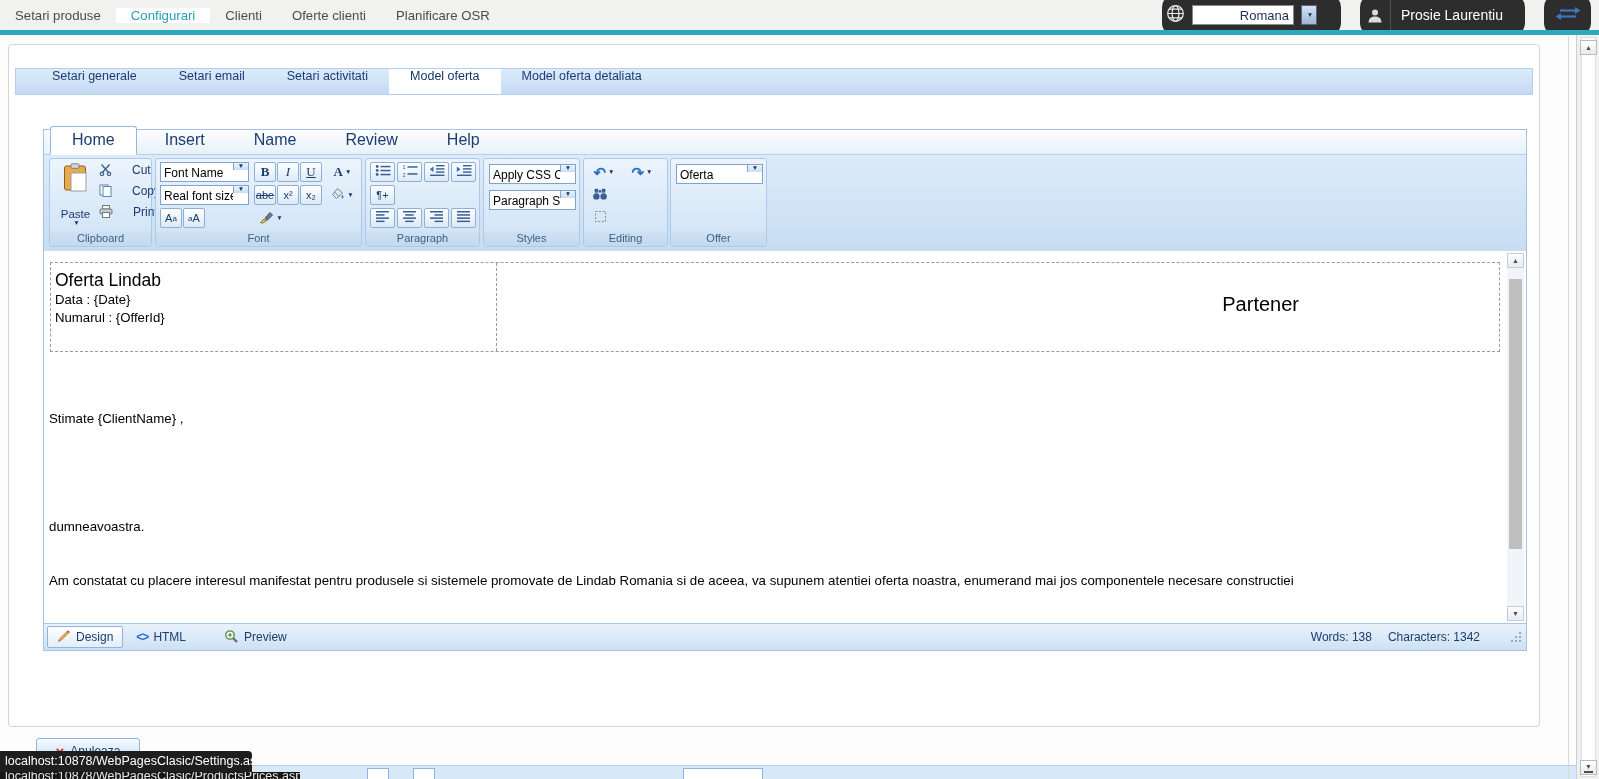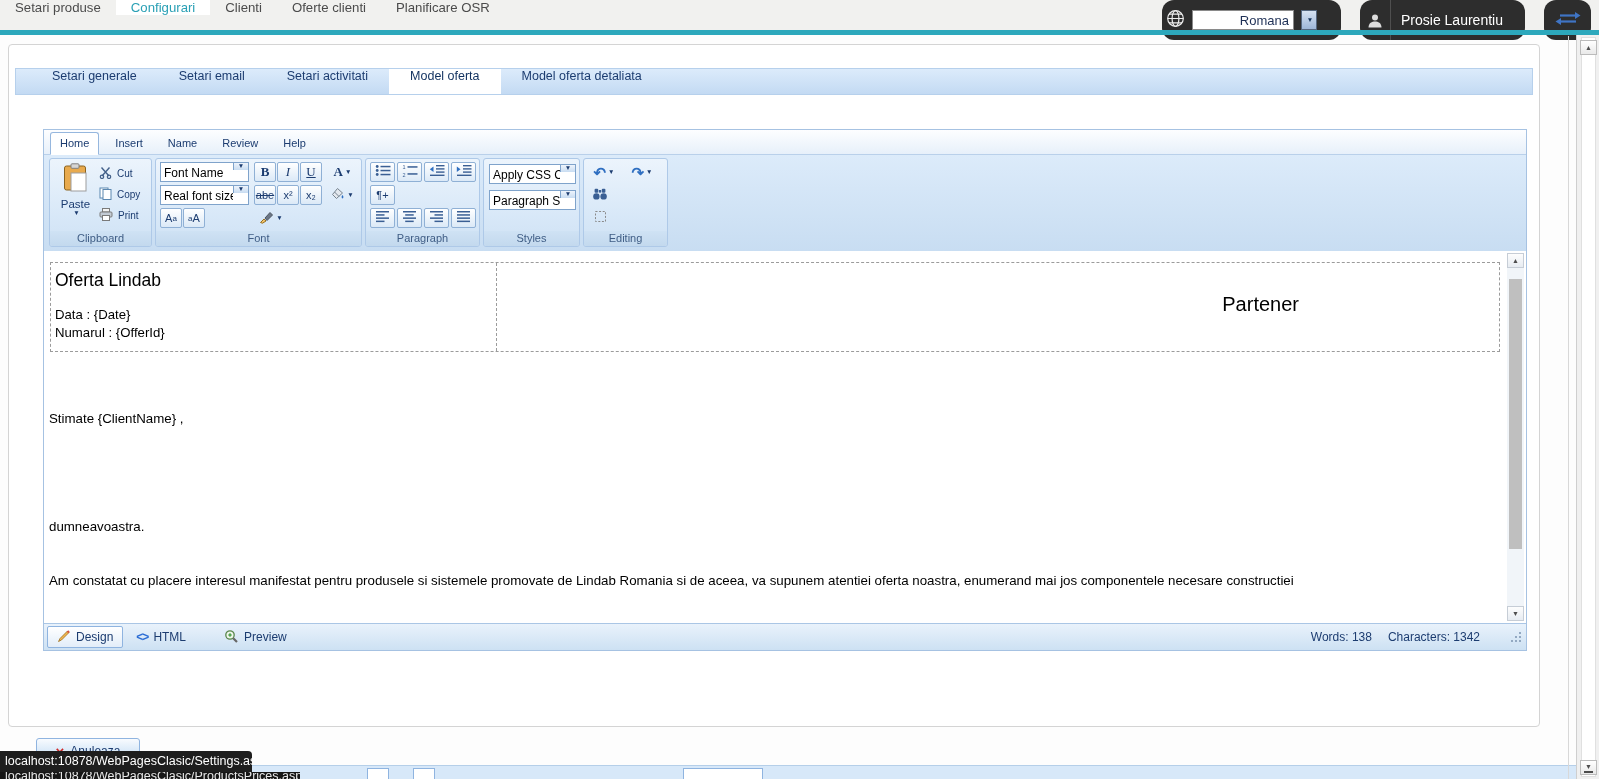--- a/index.html
+++ b/index.html
@@ -1,21 +1,21 @@
 <!DOCTYPE html>
 <html><head>
 <meta charset="utf-8">
 <style>
 *{margin:0;padding:0;box-sizing:border-box}
 html,body{background:#fff}
 body{font-family:"Liberation Sans",sans-serif}
 .screen{position:relative;width:1599px;height:779px;background:#fdfdfd;overflow:hidden}
 
 
-.topbar{position:absolute;left:0;top:0;width:100%;height:30px;background:#f1f1ef;display:flex;align-items:flex-start}
+.topbar{position:absolute;left:0;top:0;width:100%;height:30px;background:#f1f1ef;display:flex;align-items:center}
 .toptab{padding:0 15px;display:flex;align-items:center;font-size:13.2px;color:#4b4b4b;cursor:pointer;white-space:nowrap}
 .toptab.active{background:#fff;color:#2aa0b5}
 .topwidgets{margin-left:auto;display:flex;align-items:center;gap:19px;padding-right:8px}
 .dark{background:#2d2d2d;border-radius:12px;height:40px;display:flex;align-items:center}
 .lang-widget{width:179px;padding:0 4px;gap:7px}
 .lang-input{width:102px;height:20px;background:#fff;border:1px solid #8a8a8a;font-size:13px;color:#1d2f55;text-align:right;padding:0 4px;font-family:"Liberation Sans",sans-serif}
 .lang-arrow{width:16px;height:20px;background:linear-gradient(#d6e2f2,#9db6d8);border:1px solid #55677f;display:flex;align-items:center;justify-content:center}
 .user-widget{width:165px}
 .user-icon-box{width:31px;height:100%;display:flex;justify-content:center;align-items:center;border-right:1px solid #4f4f4f}
 .user-name{color:#fff;font-size:14px;padding-left:10px;white-space:nowrap}
@@ -27,21 +27,21 @@
 
 
 .subtabs{position:absolute;left:6px;top:23px;width:1518px;height:27px;background:linear-gradient(#dcebfb,#c3daf3);border:1px solid #b6d0ec;display:flex}
 .subtab{padding:0 21px;display:flex;align-items:flex-start;font-size:12.5px;color:#1c3c70;cursor:pointer;white-space:nowrap}
 .subtab:first-child{margin-left:15px}
 .subtab.active{background:#fff;color:#10305e}
 
 
 .editor{position:absolute;left:34px;top:84px;width:1484px;height:522px;border:1px solid #a6c2e2;background:#fff}
 .rtabs{height:25px;background:linear-gradient(#fdfeff,#e7f0fa);display:flex;align-items:flex-end;padding-left:6px;gap:7px;border-bottom:1px solid #b9d0ea}
-.rtab{font-size:11px;color:#1c3c70;padding:4px 9px 5px;cursor:pointer}
+.rtab{font-size:16px;color:#1c3c70;padding:4px 21px 5px;cursor:pointer}
 .rtab.active{background:#fff;border:1px solid #96b7de;border-bottom:1px solid #fff;border-radius:3px 3px 0 0;margin-bottom:-1px;position:relative;z-index:2}
 .ribbon{position:relative;height:96px;background:linear-gradient(#dcebfa,#c8ddf2)}
 .rgroup{position:absolute;top:3px;height:89px;border:1px solid #aec9e8;border-radius:3px;background:linear-gradient(#ecf4fc,#d8e8f8 65%,#cfe2f4);display:flex;flex-direction:column}
 .rgroup .gbody{position:relative;flex:1}
 .rgroup-label{height:15px;font-size:11px;color:#3f5d85;text-align:center;line-height:15px;background:linear-gradient(#cfe2f4,#c3d9ee);border-radius:0 0 2px 2px}
 .g-clipboard{left:5px;width:103px}
 .g-font{left:111px;width:207px}
 .g-paragraph{left:321px;width:115px}
 .g-styles{left:439px;width:97px}
 .g-editing{left:539px;width:85px}
@@ -51,30 +51,30 @@
 .arw{font-size:6.5px;color:#1c3c70;line-height:1;margin-left:2px}
 .combo{position:absolute;display:flex;align-items:flex-start;height:20px;border:1px solid #7fa3cb;background:#fff;cursor:pointer}
 .combo .ctext{flex:1;font-size:12px;color:#000;padding:2.5px 3px 0;white-space:nowrap;overflow:hidden}
 .combo .carw{width:15px;background:linear-gradient(#eef4fc,#c8dcf1);border-left:1px solid #7fa3cb;display:flex;align-items:center;justify-content:center}
 .combo .carw .arw{margin:0}
 .serifb{font-family:"Liberation Serif",serif;font-weight:bold;font-size:13px}
 .serifi{font-family:"Liberation Serif",serif;font-style:italic;font-size:13px}
 .serifu{font-family:"Liberation Serif",serif;text-decoration:underline;font-size:13px}
 .strk{font-size:11px;text-decoration:line-through}
 .paste-big{position:absolute;left:7px;top:4px;width:37px;height:66px;display:flex;flex-direction:column;align-items:center;cursor:pointer}
-.paste-big .plabel{font-size:11.5px;color:#1c3c70;margin-top:2px}
+.paste-big .plabel{font-size:11.5px;color:#1c3c70;margin-top:12px}
 .clip-rows{position:absolute;left:49px;top:4px;display:flex;flex-direction:column}
-.clip-row{display:flex;align-items:center;gap:5px;height:21px;font-size:10px;color:#1c3c70;cursor:pointer}
+.clip-row{display:flex;gap:20px;height:21px;font-size:12px;color:#1c3c70;cursor:pointer}
 .undoglyph{font-size:15px;font-weight:bold;color:#2f6fc1;line-height:1}
 
 
 .content{position:relative;height:372px;background:#fff;overflow:hidden}
 .doc-table{position:absolute;left:6px;top:11px;width:1450px;height:90px;border:1px dashed #9b9b9b;display:flex}
 .cell-l{width:446px;border-right:1px dashed #9b9b9b;padding:7px 0 0 4px}
-.doc-title{font-size:17.5px;color:#000;margin-bottom:15px}
+.doc-title{font-size:17.5px;color:#000;margin-bottom:0}
 .doc-line{font-size:13.2px;line-height:17.5px;color:#000}
 .cell-r{flex:1;position:relative}
 .partner{position:absolute;right:200px;top:30px;font-size:20px;color:#000}
 .doc-body{position:absolute;left:5px;top:123px;width:1445px;font-size:13.3px;line-height:18px;color:#000;white-space:pre-wrap}
 .bl{height:18px}
 .vscroll{position:absolute;right:2px;top:2px;width:17px;height:368px;background:#f1f5f9}
 .vs-btn{position:absolute;left:0;width:17px;height:15px;display:flex;align-items:center;justify-content:center;background:linear-gradient(#fdfdfd,#e7ecf2);border:1px solid #c6cdd6;cursor:pointer}
 .vs-btn span,.ps-btn span{font-size:7px;color:#4d4d4d;line-height:1}
 .vs-thumb{position:absolute;left:2px;top:26px;width:13px;height:270px;background:#bfbfbf;cursor:pointer}
 
@@ -438,20 +438,31 @@
               </div>
             <div class="rbtn flat" style="left:4px;top:49px;width:24px">
                 <span><svg width="13" height="13">
                     <rect x="1.5" y="1.5" width="10" height="10" fill="none" stroke="#8a8a8a" stroke-dasharray="2 1.6"></rect>
                   </svg></span>
               </div>
           </div>
           <div class="rgroup-label">Editing</div>
         </div>
 
+        <div class="rgroup g-offer">
+          <div class="gbody">
+            <div class="combo" style="left:5px;top:5px;width:87px">
+              <span class="ctext">Oferta</span>
+              <span class="carw">
+                  <span class="arw">▼</span>
+                </span>
+            </div>
+          </div>
+          <div class="rgroup-label">Offer</div>
+        </div>
       </div>
 
       <div class="content">
         <div class="doc-table">
           <div class="cell-l">
             <div class="doc-title">Oferta Lindab</div>
             <div class="doc-line">Data : {Date}</div>
             <div class="doc-line">Numarul : {OfferId}</div>
           </div>
           <div class="cell-r">

